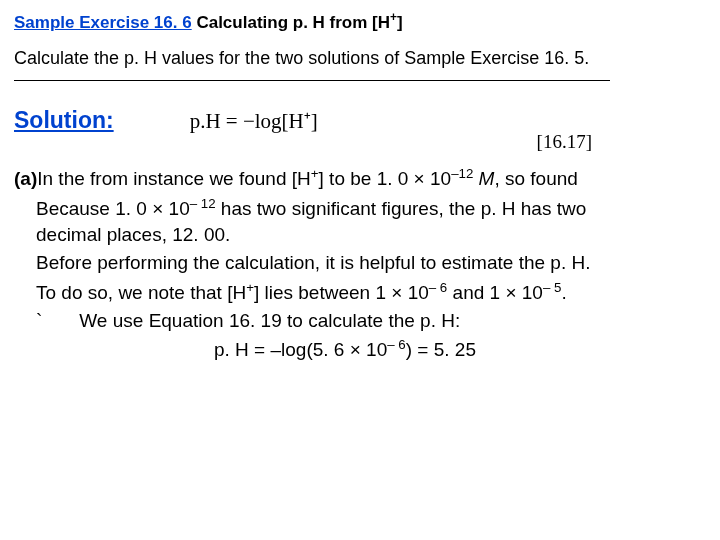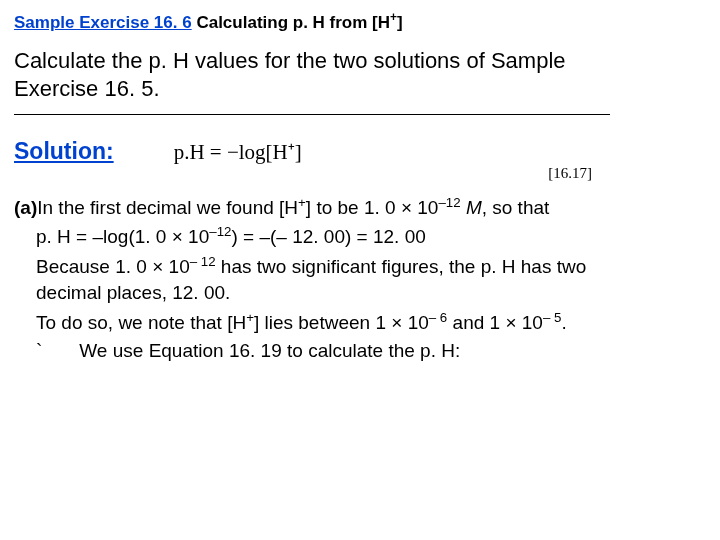--- a/index.html
+++ b/index.html
@@ -17,48 +17,48 @@
     width: 624px;
     height: 540px;
   }
   .title-line {
     font-size: 17px;
     font-weight: bold;
   }
   .title-line .blue { color: #0042cf; text-decoration: underline; }
   .title-line .black { color: #000; }
   .problem {
-    font-size: 22px;
+    font-size: 18px;
     margin-top: 14px;
     line-height: 1.3;
   }
   .hr {
     border: none;
     border-top: 1px solid #000;
     margin: 10px 0 6px 0;
   }
   .sol-row {
     display: flex;
     align-items: center;
-    gap: 60px;
+    gap: 76px;
     margin-bottom: 12px;
   }
   .sol-label {
     color: #0042cf;
     font-size: 23px;
     font-weight: bold;
     text-decoration: underline;
   }
   .eq-img {
     font-family: "Times New Roman", Times, serif;
     font-size: 21px;
   }
   .eq-ref {
     font-family: "Times New Roman", Times, serif;
-    font-size: 15px;
+    font-size: 19px;
     margin-left: auto;
     margin-right: 18px;
     margin-top: 44px;
   }
   .body {
     font-size: 19px;
     line-height: 1.38;
   }
   .body p { margin: 0 0 2px 0; }
   .indent { padding-left: 22px; }
@@ -79,29 +79,30 @@
 
 <div class="sol-row">
   <span class="sol-label">Solution:</span>
   <span class="eq-img">p.H  =  −log[H⁺]</span>
   <span class="eq-ref">[16.17]</span>
 </div>
 
 <div class="body">
 
   <p>
-    <b>(a)</b><span>In the first decimal we found [H</span><sup>+</sup><span>] to be 1. 0 × 10</span><sup>–12</sup><span class="ital"> M</span><span>, so that</span>
-  </p>
-  <p class="indent">
-    <span>p. H = –log(1. 0 × 10</span><sup>–12</sup><span>) = –(– 12. 00) = 12. 00</span>
+    <b>(a)</b><span>In the from instance we found [H</span><sup>+</sup><span>] to be 1. 0 × 10</span><sup>–12</sup><span class="ital"> M</span><span>, so found</span>
   </p>
   <p class="indent">
     <span>Because 1. 0 × 10</span><sup>– 12</sup><span> has two significant figures, the p. H has two decimal places, 12. 00.</span>
   </p>
 
+  <p class="indent">Before performing the calculation, it is helpful to estimate the p. H.</p>
   <p class="indent">
     <span>To do so, we note that [H</span><sup>+</sup><span>] lies between 1 × 10</span><sup>– 6</sup><span> and 1 × 10</span><sup>– 5</sup><span>.</span>
   </p>
   <p class="indent" style="white-space:pre;">`       We use Equation 16. 19 to calculate the p. H:</p>
+  <p style="padding-left:200px;">
+    <span>p. H = –log(5. 6 × 10</span><sup>– 6</sup><span>) = 5. 25</span>
+  </p>
 
 </div>
 
 </div>
 
 </body></html>

